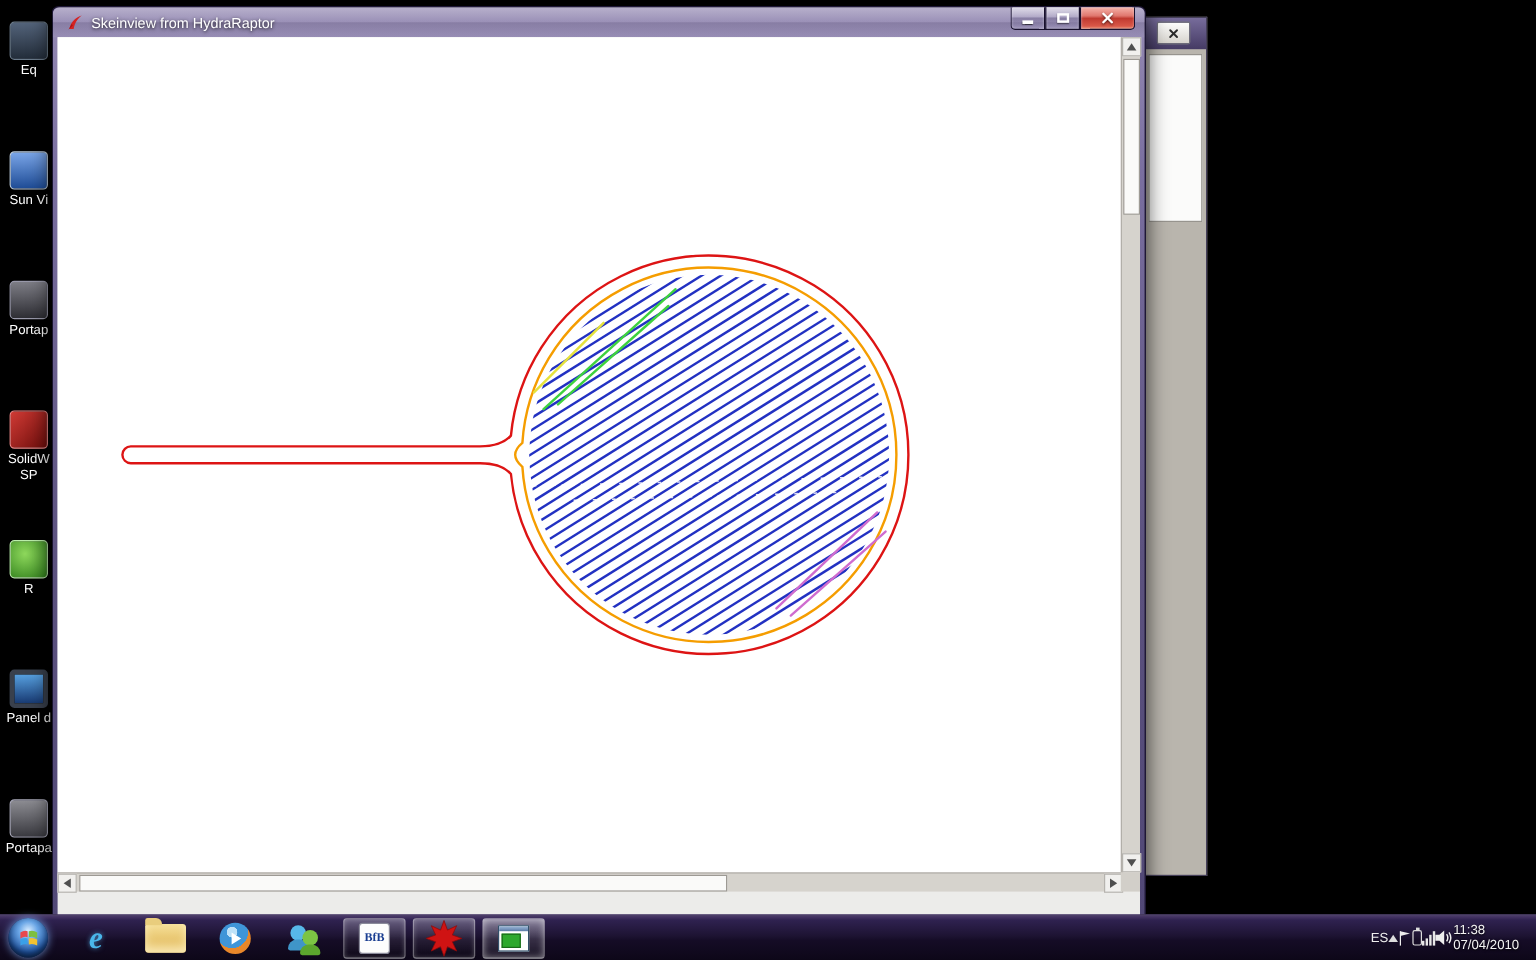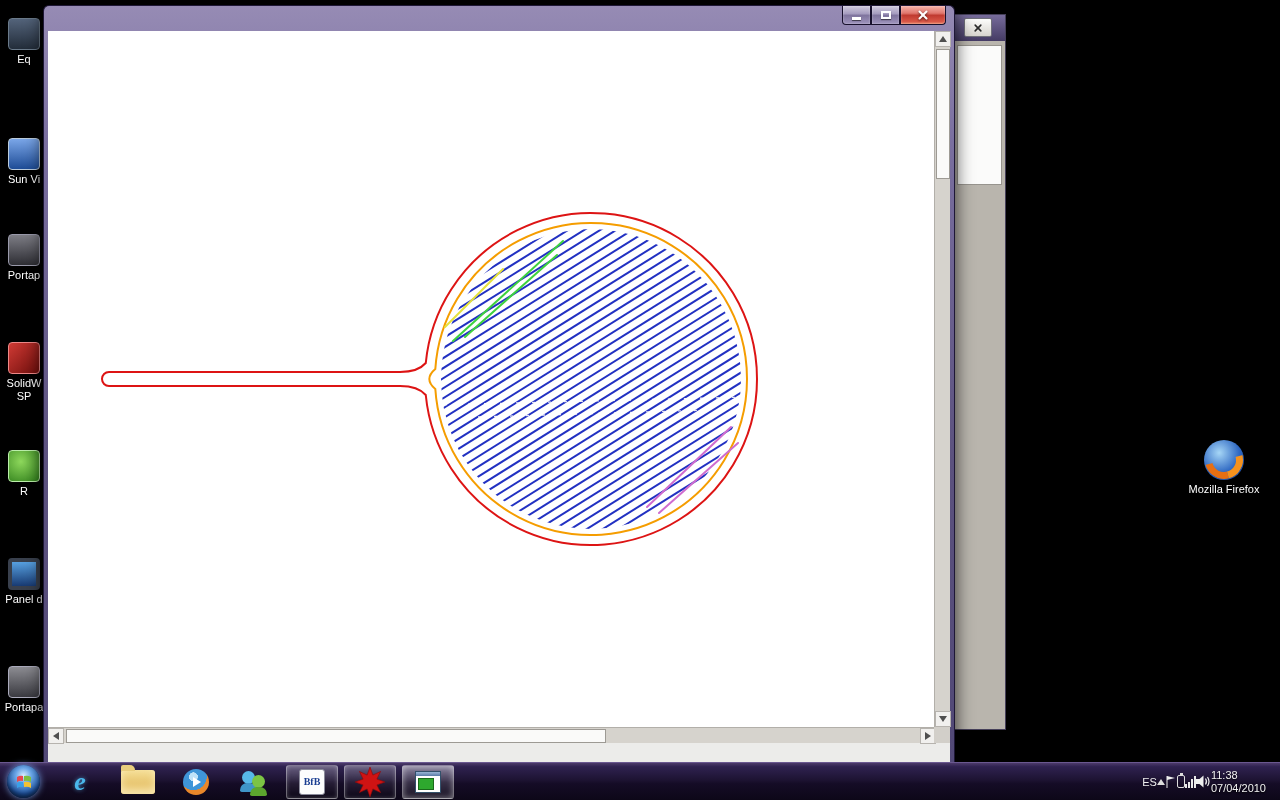--- a/index.html
+++ b/index.html
@@ -118,21 +118,21 @@
 <body>
 
 <div id="stage">
 
   <div id="wallpaper"></div>
 
   <div class="dicon" style="left:2px;top:18px">
     <div class="ic ic-eq"></div>
     <div class="dlabel">Eq</div>
   </div>
-  <div class="dicon" style="left:2px;top:138px">
+  <div class="dicon" style="left:2px;top:126px">
     <div class="ic ic-sunvi"></div>
     <div class="dlabel">Sun Vi</div>
   </div>
   <div class="dicon" style="left:2px;top:234px">
     <div class="ic ic-portap"></div>
     <div class="dlabel">Portap</div>
   </div>
   <div class="dicon" style="left:2px;top:342px">
     <div class="ic ic-sw"></div>
     <div class="dlabel">
@@ -146,35 +146,38 @@
   </div>
   <div class="dicon" style="left:2px;top:558px">
     <div class="ic ic-panel"></div>
     <div class="dlabel">Panel d</div>
   </div>
   <div class="dicon" style="left:2px;top:666px">
     <div class="ic ic-portapa"></div>
     <div class="dlabel">Portapa</div>
   </div>
 
-  <div class="ric" style="left:1176px;top:440px">
-    <div class="ffx"></div>
-    <div class="dlabel">Mozilla Firefox</div>
-  </div>
 
   <div id="behind-window">
     <div class="bw-top">
       <div class="bw-close">
           <span class="cross"></span>
         </div>
     </div>
     <div class="bw-white"></div>
   </div>
 
   <div id="main-window">
+    <div class="titlebar">
+      <svg width="15" height="15" viewBox="0 0 16 16">
+        <path d="M3 14 C4.5 7 9 3.4 14 2 C10 5.2 7.8 8.6 6.8 14 Z" fill="#d42222"></path>
+        <path d="M2.2 14.6 L5 9.5 L6 11 Z" fill="#a81515"></path>
+      </svg>
+      <span class="title-text">Skeinview from HydraRaptor</span>
+    </div>
     <div class="caption-buttons">
       <div class="cap-btn first">
           <span class="glyph-min"></span>
         </div>
       <div class="cap-btn">
           <span class="glyph-max"></span>
         </div>
       <div class="cap-btn cap-close">
           <span class="cross"></span>
         </div>

